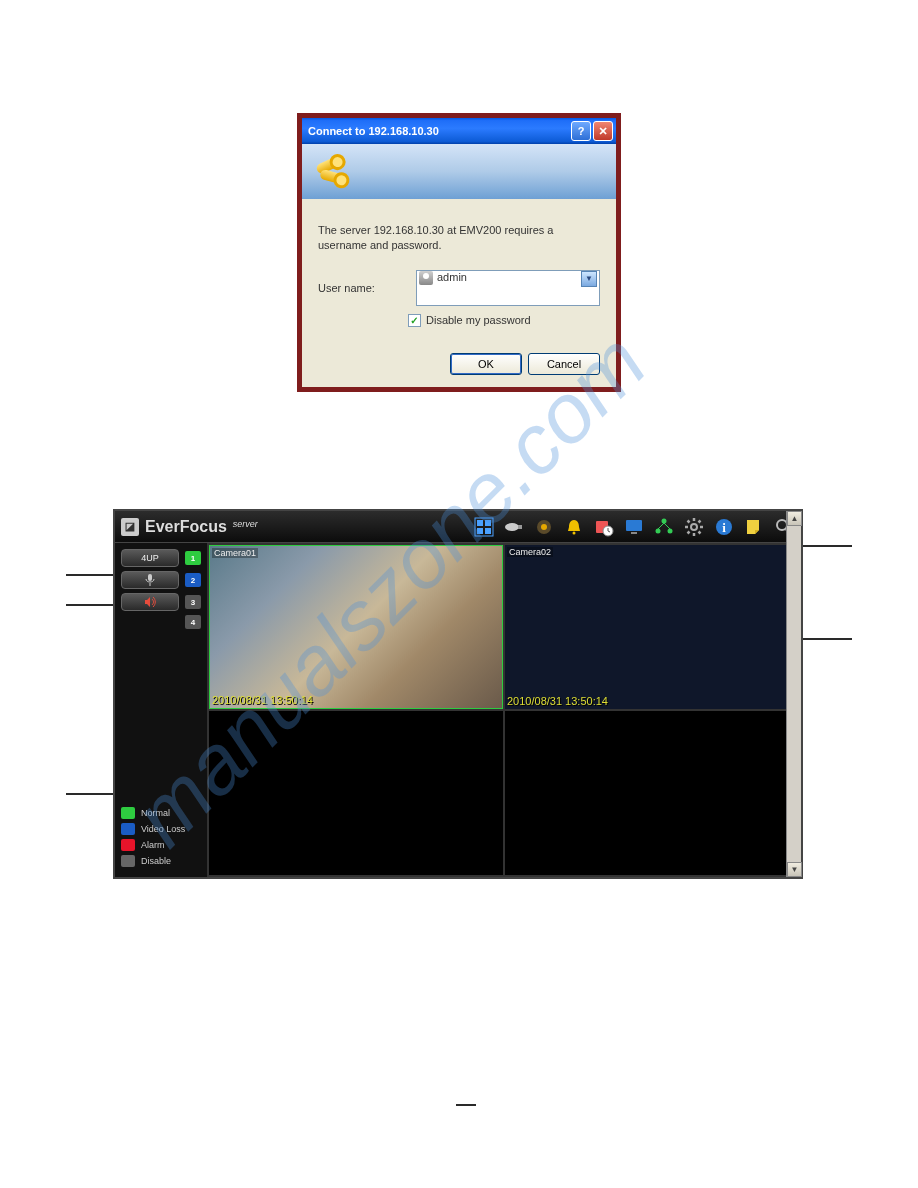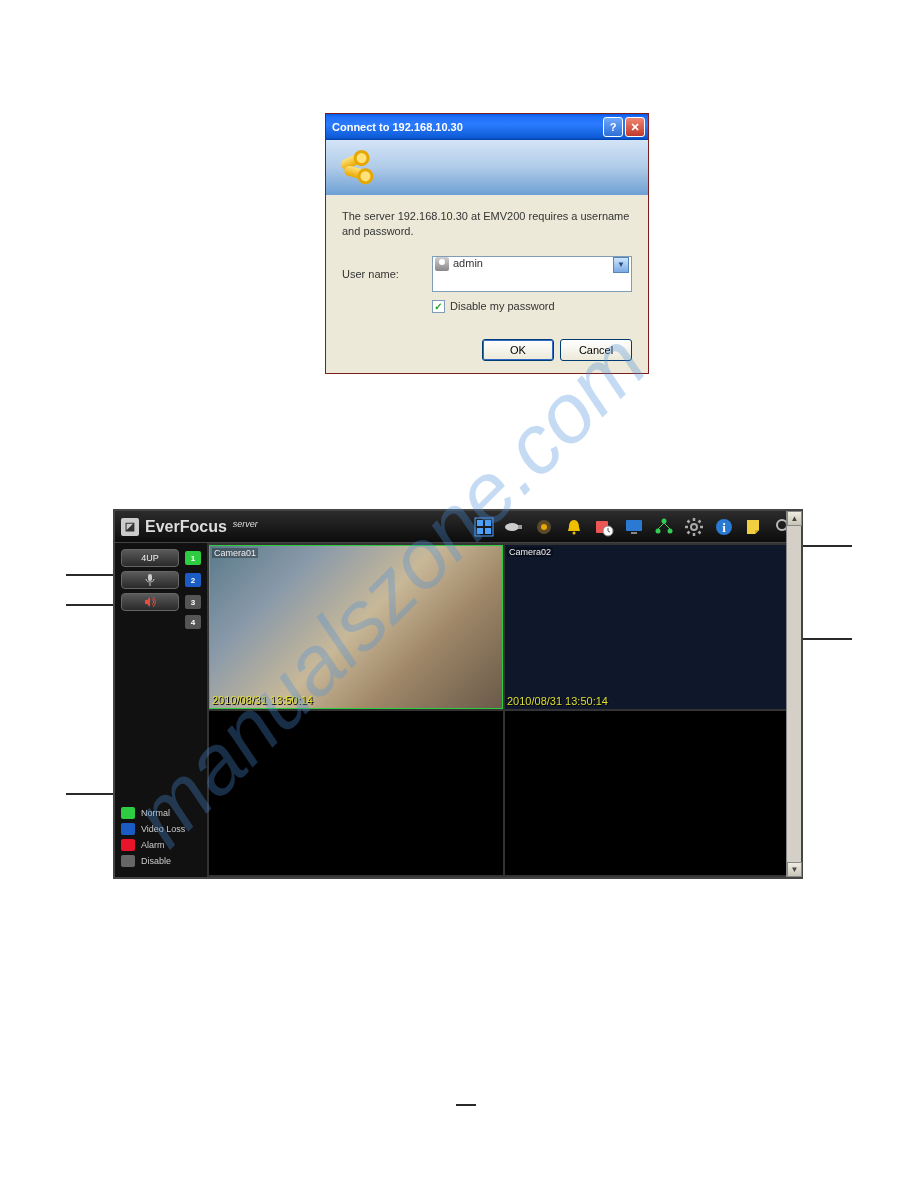--- a/index.html
+++ b/index.html
@@ -2,36 +2,36 @@
 <html><head>
 <meta charset="utf-8">
 <style>
 *{margin:0;padding:0;box-sizing:border-box}
 body{width:918px;height:1188px;background:#fff;font-family:Tahoma,Arial,sans-serif;position:relative}
 
 
 .watermark{position:absolute;left:110px;top:310px;width:600px;height:600px;pointer-events:none;z-index:999}
 
 
-.xp-dialog{position:absolute;left:325px;top:113px;width:324px;border:1px solid #7f1d1d;background:#ece9d8;z-index:2}
+.xp-dialog{position:absolute;left:297px;top:113px;width:324px;border:5px solid #7f1d1d;background:#ece9d8;z-index:2}
 .xp-titlebar{height:26px;background:linear-gradient(to bottom,#0058e6 0%,#1f6ef8 10%,#2b7bff 40%,#0d5bd6 90%,#0040aa 100%);display:flex;align-items:center;padding:0 3px 0 6px;color:#fff;font-size:11px;font-weight:bold}
 .xp-titlebar .title{flex:1}
 .xp-titlebtn{width:20px;height:20px;margin-left:2px;border:1px solid #fff;border-radius:3px;display:flex;align-items:center;justify-content:center;font-size:11px;font-weight:bold}
 .btn-help{background:linear-gradient(to bottom,#6fa9ff,#2d6fd6);color:#fff}
 .btn-close{background:linear-gradient(to bottom,#f08672,#c0392b);color:#fff}
 .xp-banner{height:55px;background:linear-gradient(to bottom,#d4e4f7 0%,#afcbe8 50%,#6ea0d4 100%);display:flex;align-items:center;padding-left:10px;position:relative;overflow:hidden}
 .keys-icon{width:40px;height:40px;position:relative}
 .key1{position:absolute;width:26px;height:10px;background:linear-gradient(to bottom,#ffe27a,#e6a800);border-radius:5px 2px 2px 5px;top:8px;left:4px;transform:rotate(-25deg)}
 .key1::after{content:"";position:absolute;right:-4px;top:-2px;width:10px;height:10px;border:3px solid #e6a800;border-radius:50%;background:#ffe27a}
 .key2{position:absolute;width:26px;height:10px;background:linear-gradient(to bottom,#ffe27a,#e6a800);border-radius:5px 2px 2px 5px;top:20px;left:8px;transform:rotate(15deg)}
 .key2::after{content:"";position:absolute;right:-4px;top:-2px;width:10px;height:10px;border:3px solid #e6a800;border-radius:50%;background:#ffe27a}
-.xp-body{padding:14px 16px 12px;font-size:11px;color:#333}
+.xp-body{padding:24px 16px 12px;font-size:11px;color:#333}
 .xp-msg{margin-bottom:16px;line-height:1.4}
 .xp-row{display:flex;align-items:center;margin-bottom:8px}
-.xp-label{width:90px}
+.xp-label{width:98px}
 .xp-combo{flex:1;height:36px;border:1px solid #7f9db9;background:#fff;display:flex;align-items:flex-start;padding:0 2px;font-size:11px}
 .xp-combo .user-icon{width:14px;height:14px;background:linear-gradient(#d0d0d0,#888);border-radius:2px;margin-right:4px;position:relative}
 .xp-combo .user-icon::after{content:"";position:absolute;top:2px;left:4px;width:6px;height:6px;background:#fff;border-radius:50%}
 .xp-combo .combo-arrow{width:16px;height:16px;margin-left:auto;background:linear-gradient(#cde6ff,#7ba9e0);border:1px solid #5684b5;display:flex;align-items:center;justify-content:center;font-size:8px;color:#2b4a80}
 .xp-input{flex:1;height:20px;border:1px solid #7f9db9;background:#fff;padding:0 4px;font-size:11px;color:#333;display:flex;align-items:center}
 .xp-input .pwd-sel{background:#316ac5;color:#fff;padding:0 1px;letter-spacing:2px}
 .xp-check-row{display:flex;align-items:center;margin-left:90px;margin-top:2px}
 .xp-checkbox{width:13px;height:13px;border:1px solid #7f9db9;background:#fff;margin-right:5px;display:flex;align-items:center;justify-content:center;color:#21a121;font-size:10px;font-weight:bold}
 .xp-buttons{display:flex;justify-content:flex-end;gap:6px;margin-top:26px}
 .xp-btn{width:72px;height:22px;border:1px solid #003c74;background:linear-gradient(#fff,#ece9d8);font-size:11px;border-radius:3px;cursor:pointer}

